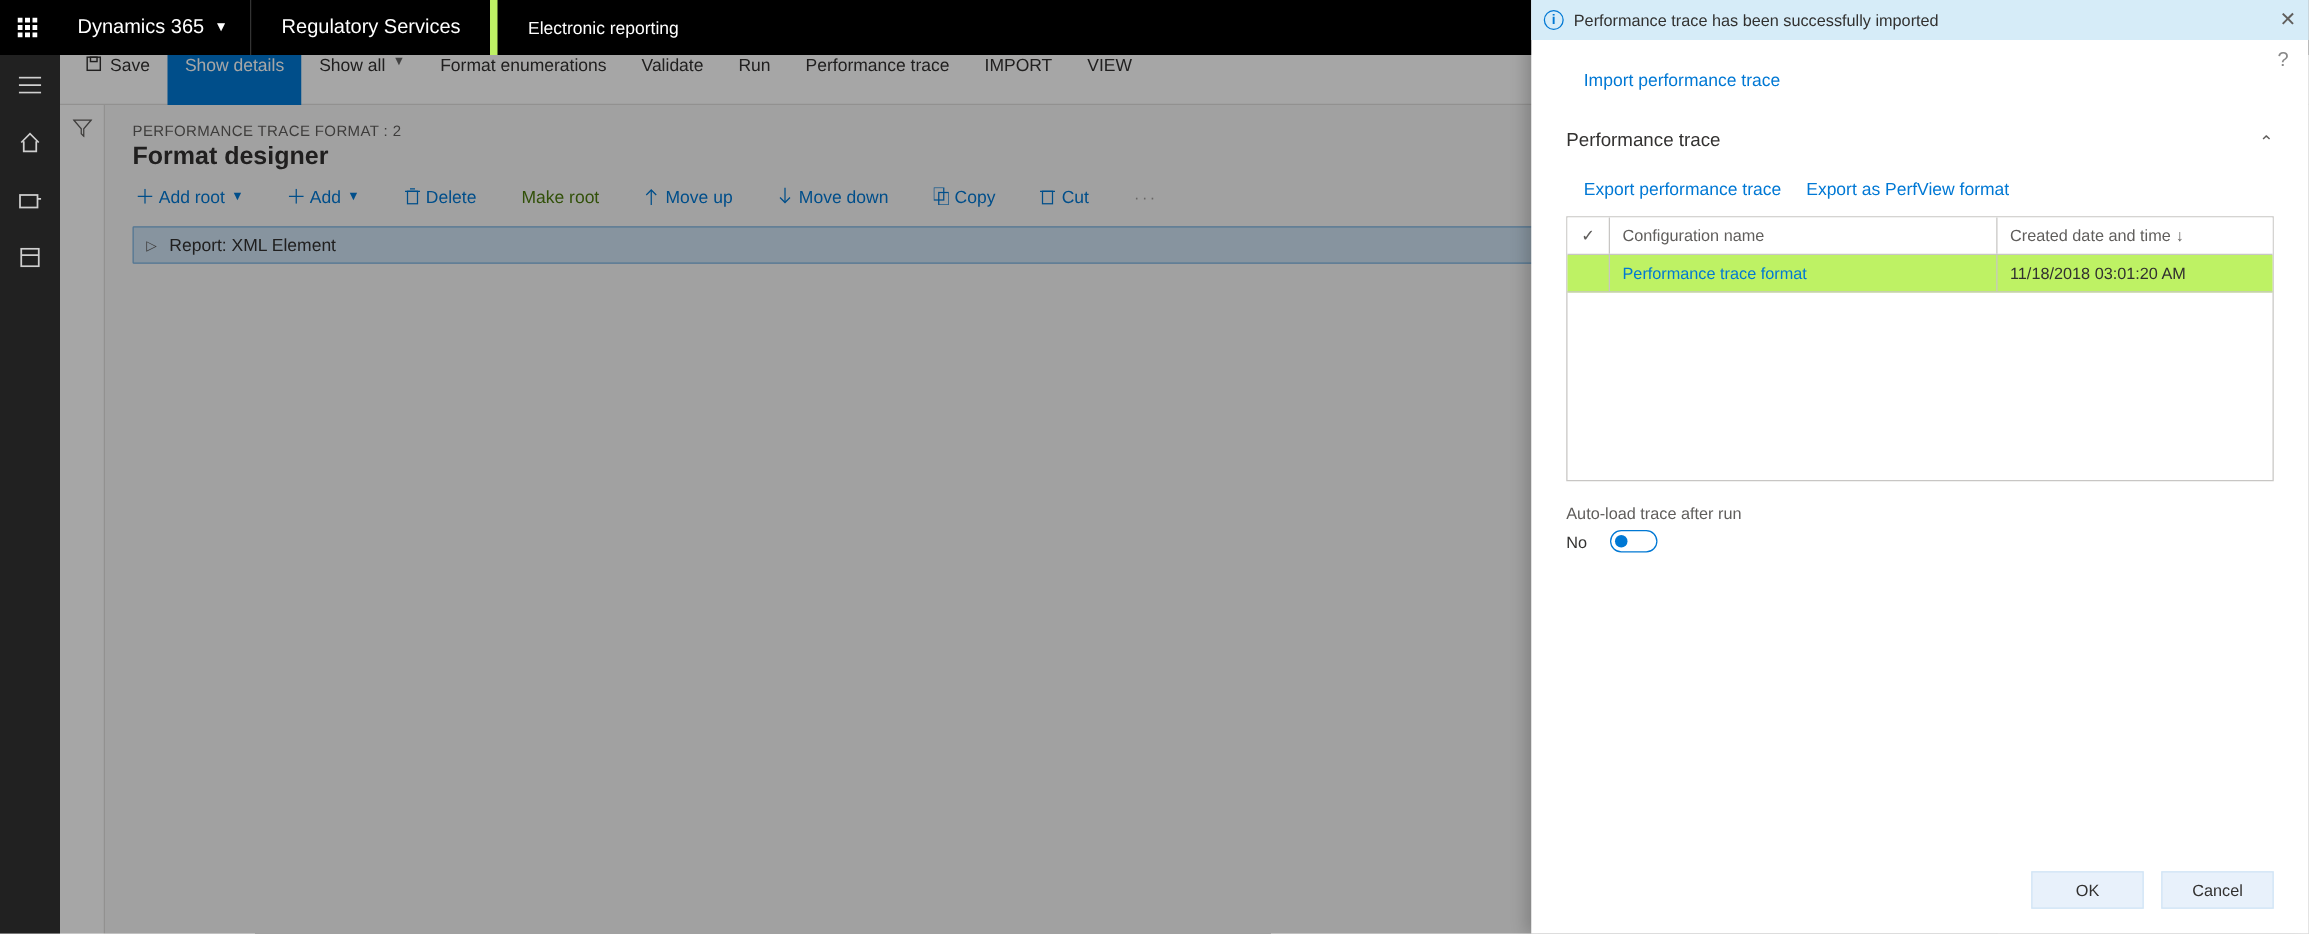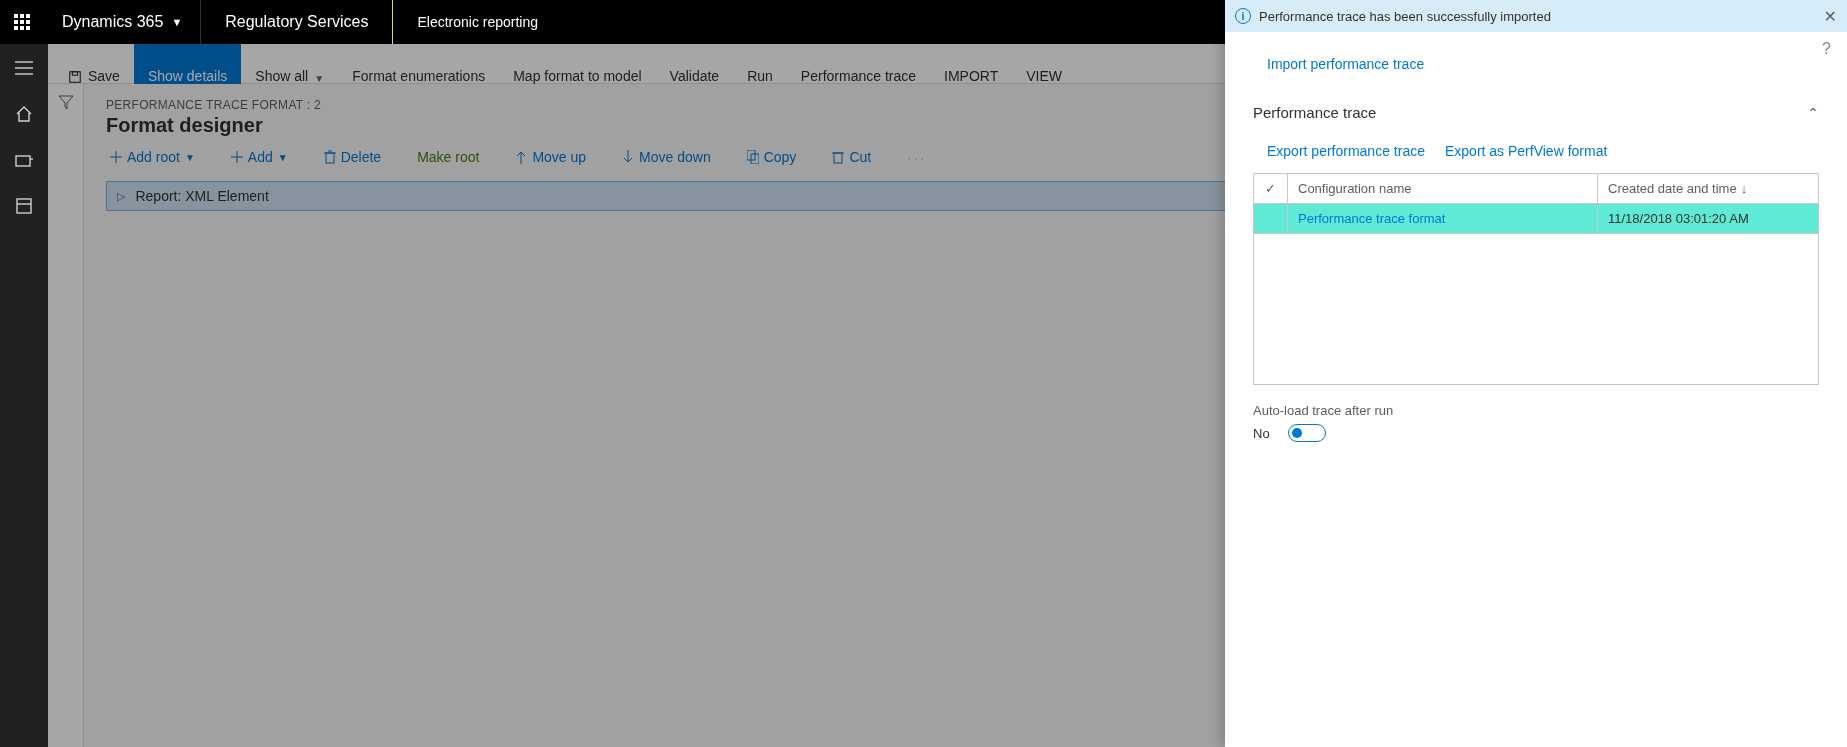--- a/index.html
+++ b/index.html
@@ -6,34 +6,34 @@
 body { background: #fff; color: #323130; font-size: 13px; overflow: hidden; }
 
 .app { display: flex; flex-direction: column; height: 747px; width: 1847px; position: relative; }
 
 
 .topbar { height: 44px; background: #000; color: #fff; display: flex; align-items: center; }
 .waffle { width: 44px; height: 44px; display: flex; align-items: center; justify-content: center; cursor: pointer; }
 .waffle svg { fill: #fff; }
 .brand { padding: 0 18px; font-size: 16px; display: flex; align-items: center; gap: 8px; border-right: 1px solid #333; height: 100%; }
 .brand-chevron { font-size: 11px; }
-.app-title { padding: 0 24px; font-size: 16px; border-right: 1px solid #bef264; height: 100%; display: flex; align-items: center; }
+.app-title { padding: 0 24px; font-size: 16px; border-right: 6px solid #bef264; height: 100%; display: flex; align-items: center; }
 .app-sub { padding: 0 24px; font-size: 14px; }
 
 
 .body { flex: 1; display: flex; position: relative; }
 .leftrail { width: 48px; background: #212121; display: flex; flex-direction: column; align-items: center; padding-top: 10px; gap: 18px; }
 .leftrail .rail-item { width: 36px; height: 28px; display: flex; align-items: center; justify-content: center; color: #fff; cursor: pointer; }
 .leftrail svg { stroke: #cfcfcf; fill: none; stroke-width: 1.4; }
 
 .main { flex: 1; display: flex; flex-direction: column; background: #f8f8f8; position: relative; }
 
 
 .actionbar { height: 40px; background: #fff; border-bottom: 1px solid #e1dfdd; display: flex; align-items: center; padding-left: 6px; font-size: 14px; color: #323130; }
-.actionbar .aitem { padding: 0 14px; height: 40px; display: flex; align-items: flex-end; gap: 6px; cursor: pointer; border-right: none; }
+.actionbar .aitem { padding: 0 14px; height: 40px; display: flex; align-items: flex-start; gap: 6px; cursor: pointer; border-right: none; }
 .actionbar .aitem.highlight { background: #0078d4; color: #fff; }
 .actionbar .save-icon { width: 14px; height: 14px; }
 .actionbar .chev { font-size: 10px; color: #666; }
 
 
 .filtercol { width: 36px; background: #fff; border-right: 1px solid #e1dfdd; display: flex; justify-content: center; padding-top: 10px; }
 .filtercol svg { stroke: #605e5c; fill: none; }
 
 
 .content { flex: 1; display: flex; }
@@ -79,21 +79,21 @@
 .panel-section-hdr .chev-up { font-size: 14px; color: #605e5c; }
 .panel-links-row { display: flex; gap: 20px; margin: 10px 0 10px 14px; }
 
 .grid { border: 1px solid #c8c6c4; margin-top: 4px; }
 .grid-head { display: flex; background: #fff; border-bottom: 1px solid #c8c6c4; height: 30px; align-items: stretch; }
 .grid-head .gh { border-right: 1px solid #c8c6c4; padding: 6px 10px; font-size: 13px; color: #605e5c; display: flex; align-items: center; gap: 4px; }
 .gh.check { width: 34px; justify-content: center; }
 .gh.c1 { flex: 1; }
 .gh.c2 { width: 220px; border-right: none; }
 .grid-body { height: 180px; }
-.grid-row { display: flex; height: 30px; align-items: stretch; background: #5eead4; border-bottom: 1px solid #c8c6c4; }
+.grid-row { display: flex; height: 30px; align-items: stretch; background: #bef264; border-bottom: 1px solid #c8c6c4; }
 .grid-row .gc { padding: 6px 10px; border-right: 1px solid #c8c6c4; font-size: 13px; display: flex; align-items: center; }
 .gc.check { width: 34px; }
 .gc.c1 { flex: 1; color: #0078d4; cursor: pointer; }
 .gc.c2 { width: 220px; border-right: none; }
 
 .autoload { margin-top: 18px; }
 .autoload-label { font-size: 13px; color: #605e5c; }
 .autoload-row { display: flex; align-items: center; gap: 18px; margin-top: 6px; }
 .toggle.blue { border-color: #0078d4; }
 
@@ -167,21 +167,20 @@
           <span>Save</span>
         </div>
         <div class="aitem highlight">
           <span>Show details</span>
         </div>
         <div class="aitem">
           <span>Show all</span>
           <span class="chev">▼</span>
         </div>
         <div class="aitem">Format enumerations</div>
-        <div class="aitem">Map format to model</div>
         <div class="aitem">Validate</div>
         <div class="aitem">Run</div>
         <div class="aitem">Performance trace</div>
         <div class="aitem">IMPORT</div>
         <div class="aitem">VIEW</div>
       </div>
 
       <div class="content">
         <div class="filtercol">
           <div>
@@ -349,14 +348,18 @@
         <div class="autoload-label">Auto-load trace after run</div>
         <div class="autoload-row">
           <span>No</span>
           <div class="toggle blue">
               <div class="knob" style="background:#0078d4"></div>
             </div>
         </div>
       </div>
     </div>
 
+    <div class="panel-footer">
+      <button class="pbtn">OK</button>
+      <button class="pbtn">Cancel</button>
+    </div>
   </div>
 </div>
 
 </body></html>

